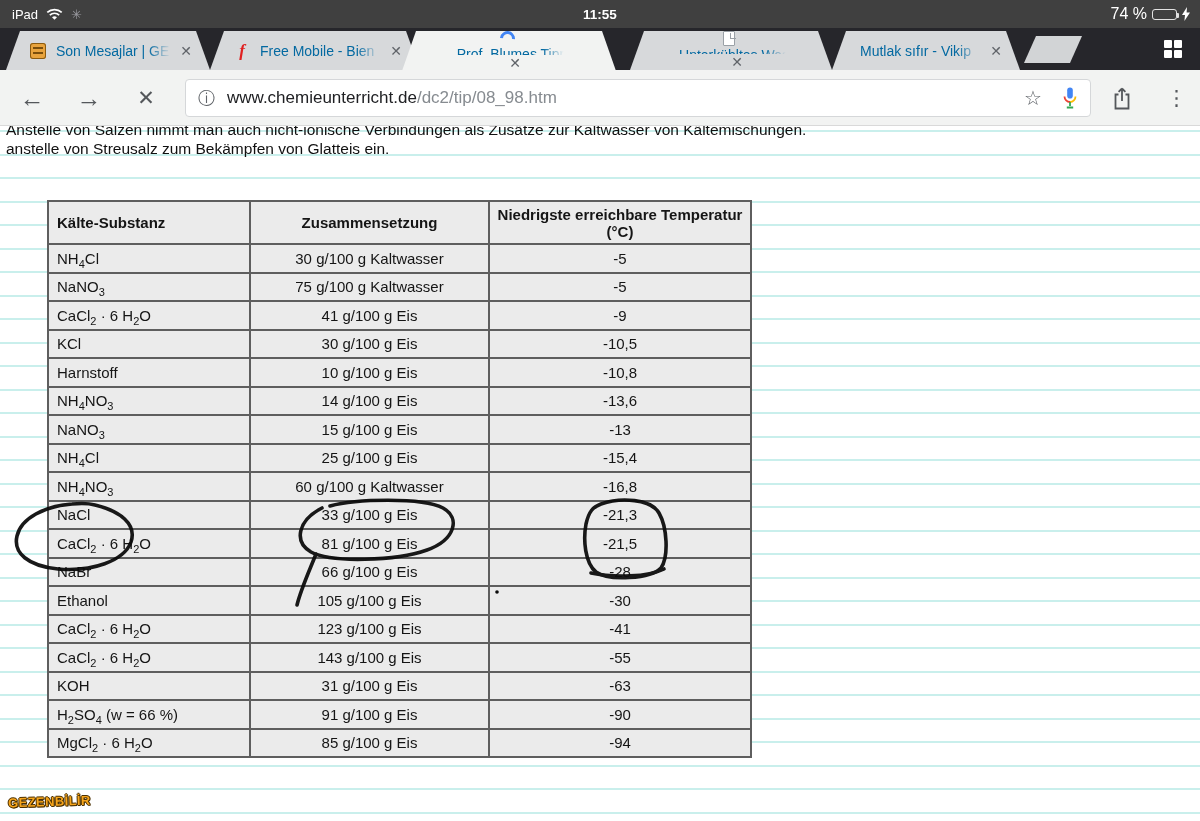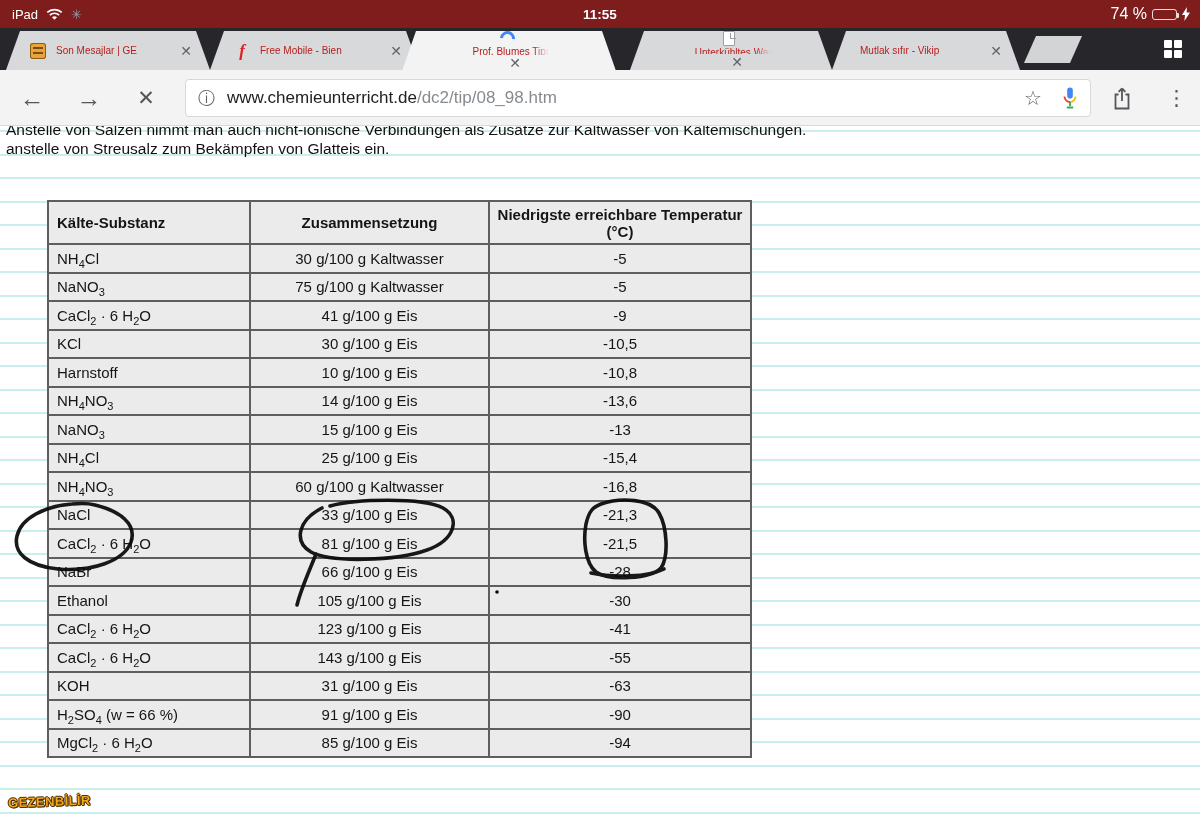--- a/index.html
+++ b/index.html
@@ -1,36 +1,36 @@
 <!DOCTYPE html>
 <html><head>
 <meta charset="utf-8">
 <style>
   * { margin:0; padding:0; box-sizing:border-box; }
   html,body { width:1200px; height:821px; overflow:hidden; background:#000; }
   body { font-family:"Liberation Sans", sans-serif; position:relative; }
   #screen { position:absolute; inset:0; width:1200px; height:821px; background:#fff; overflow:hidden; }
 
   
-  .status-bar { position:absolute; left:0; top:0; width:1200px; height:28px; background:#7f1d1d; color:#fff; z-index:10; }
+  .status-bar { position:absolute; left:0; top:0; width:1200px; height:28px; background:#404040; color:#fff; z-index:10; }
   .sb-left { position:absolute; left:12px; top:0; height:28px; display:flex; align-items:center; gap:8px; }
   .sb-device { font-size:13px; font-weight:500; }
   .sb-sync { color:#9a9aa0; font-size:13px; }
   .sb-time { position:absolute; left:0; right:0; top:0; height:28px; display:flex; align-items:center; justify-content:center; font-size:13.5px; font-weight:600; }
   .sb-right { position:absolute; right:10px; top:0; height:28px; display:flex; align-items:center; gap:5px; }
   .sb-batt-pct { font-size:16px; }
   .battery { width:25px; height:11px; border:1px solid rgba(255,255,255,.85); border-radius:3px; position:relative; padding:1px; }
   .battery .fill { height:100%; width:78%; border-radius:1.5px; }
   .battery:after { content:""; position:absolute; right:-3px; top:3px; width:2px; height:5px; background:rgba(255,255,255,.85); border-radius:0 1px 1px 0; }
 
   
   .tab-strip { position:absolute; left:0; top:28px; width:1200px; height:42px; background:#26262b; z-index:9; }
   .tab { position:absolute; top:3px; height:39px; background:#d7d9db; clip-path:polygon(14px 0, calc(100% - 14px) 0, 100% 100%, 0 100%); display:flex; align-items:center; padding:0 18px 0 24px; }
   .tab.active { background:#f2f3f2; height:40px; z-index:3; }
-  .tab-title { flex:1; font-size:10px; color:#b91c1c; white-space:nowrap; overflow:hidden; -webkit-mask-image:linear-gradient(to right,#000 78%,transparent 97%); mask-image:linear-gradient(to right,#000 78%,transparent 97%); }
+  .tab-title { flex:1; font-size:14px; color:#0369a1; white-space:nowrap; overflow:hidden; -webkit-mask-image:linear-gradient(to right,#000 78%,transparent 97%); mask-image:linear-gradient(to right,#000 78%,transparent 97%); }
   .tab-close { font-size:14px; color:#5f6368; margin-left:6px; flex:0 0 auto; cursor:default; }
   .favicon { width:16px; height:16px; margin-right:10px; flex:0 0 auto; position:relative; }
   .fav-gezen { background:#e8a33d; border-radius:3px; box-shadow:inset 0 0 0 1px #8a5a10; }
   .fav-gezen:after { content:""; position:absolute; left:3px; top:4px; width:10px; height:2px; background:#7a4e0c; box-shadow:0 5px 0 #7a4e0c; }
   .fav-f { color:#e02020; font-family:"Liberation Serif", serif; font-style:italic; font-weight:700; font-size:17px; line-height:16px; text-align:center; }
   .fav-arc { border:3px solid #4285f4; border-radius:50%; width:15px; height:15px; border-left-color:transparent; border-bottom-color:transparent; transform:rotate(-40deg); }
   .fav-doc { width:12px; height:15px; margin:0 2px; background:#fff; border:1.5px solid #9aa0a6; border-radius:1px; }
   .fav-doc:after { content:""; position:absolute; right:1px; top:2px; width:5px; height:5px; border-left:1.5px solid #9aa0a6; border-bottom:1.5px solid #9aa0a6; }
   .new-tab-btn { position:absolute; left:1030px; top:8px; width:46px; height:27px; background:#d2d4d6; transform:skewX(-24deg); }
   .tab-grid-icon { position:absolute; right:18px; top:12px; width:18px; height:18px; display:grid; grid-template-columns:8px 8px; grid-template-rows:8px 8px; gap:2px; }

